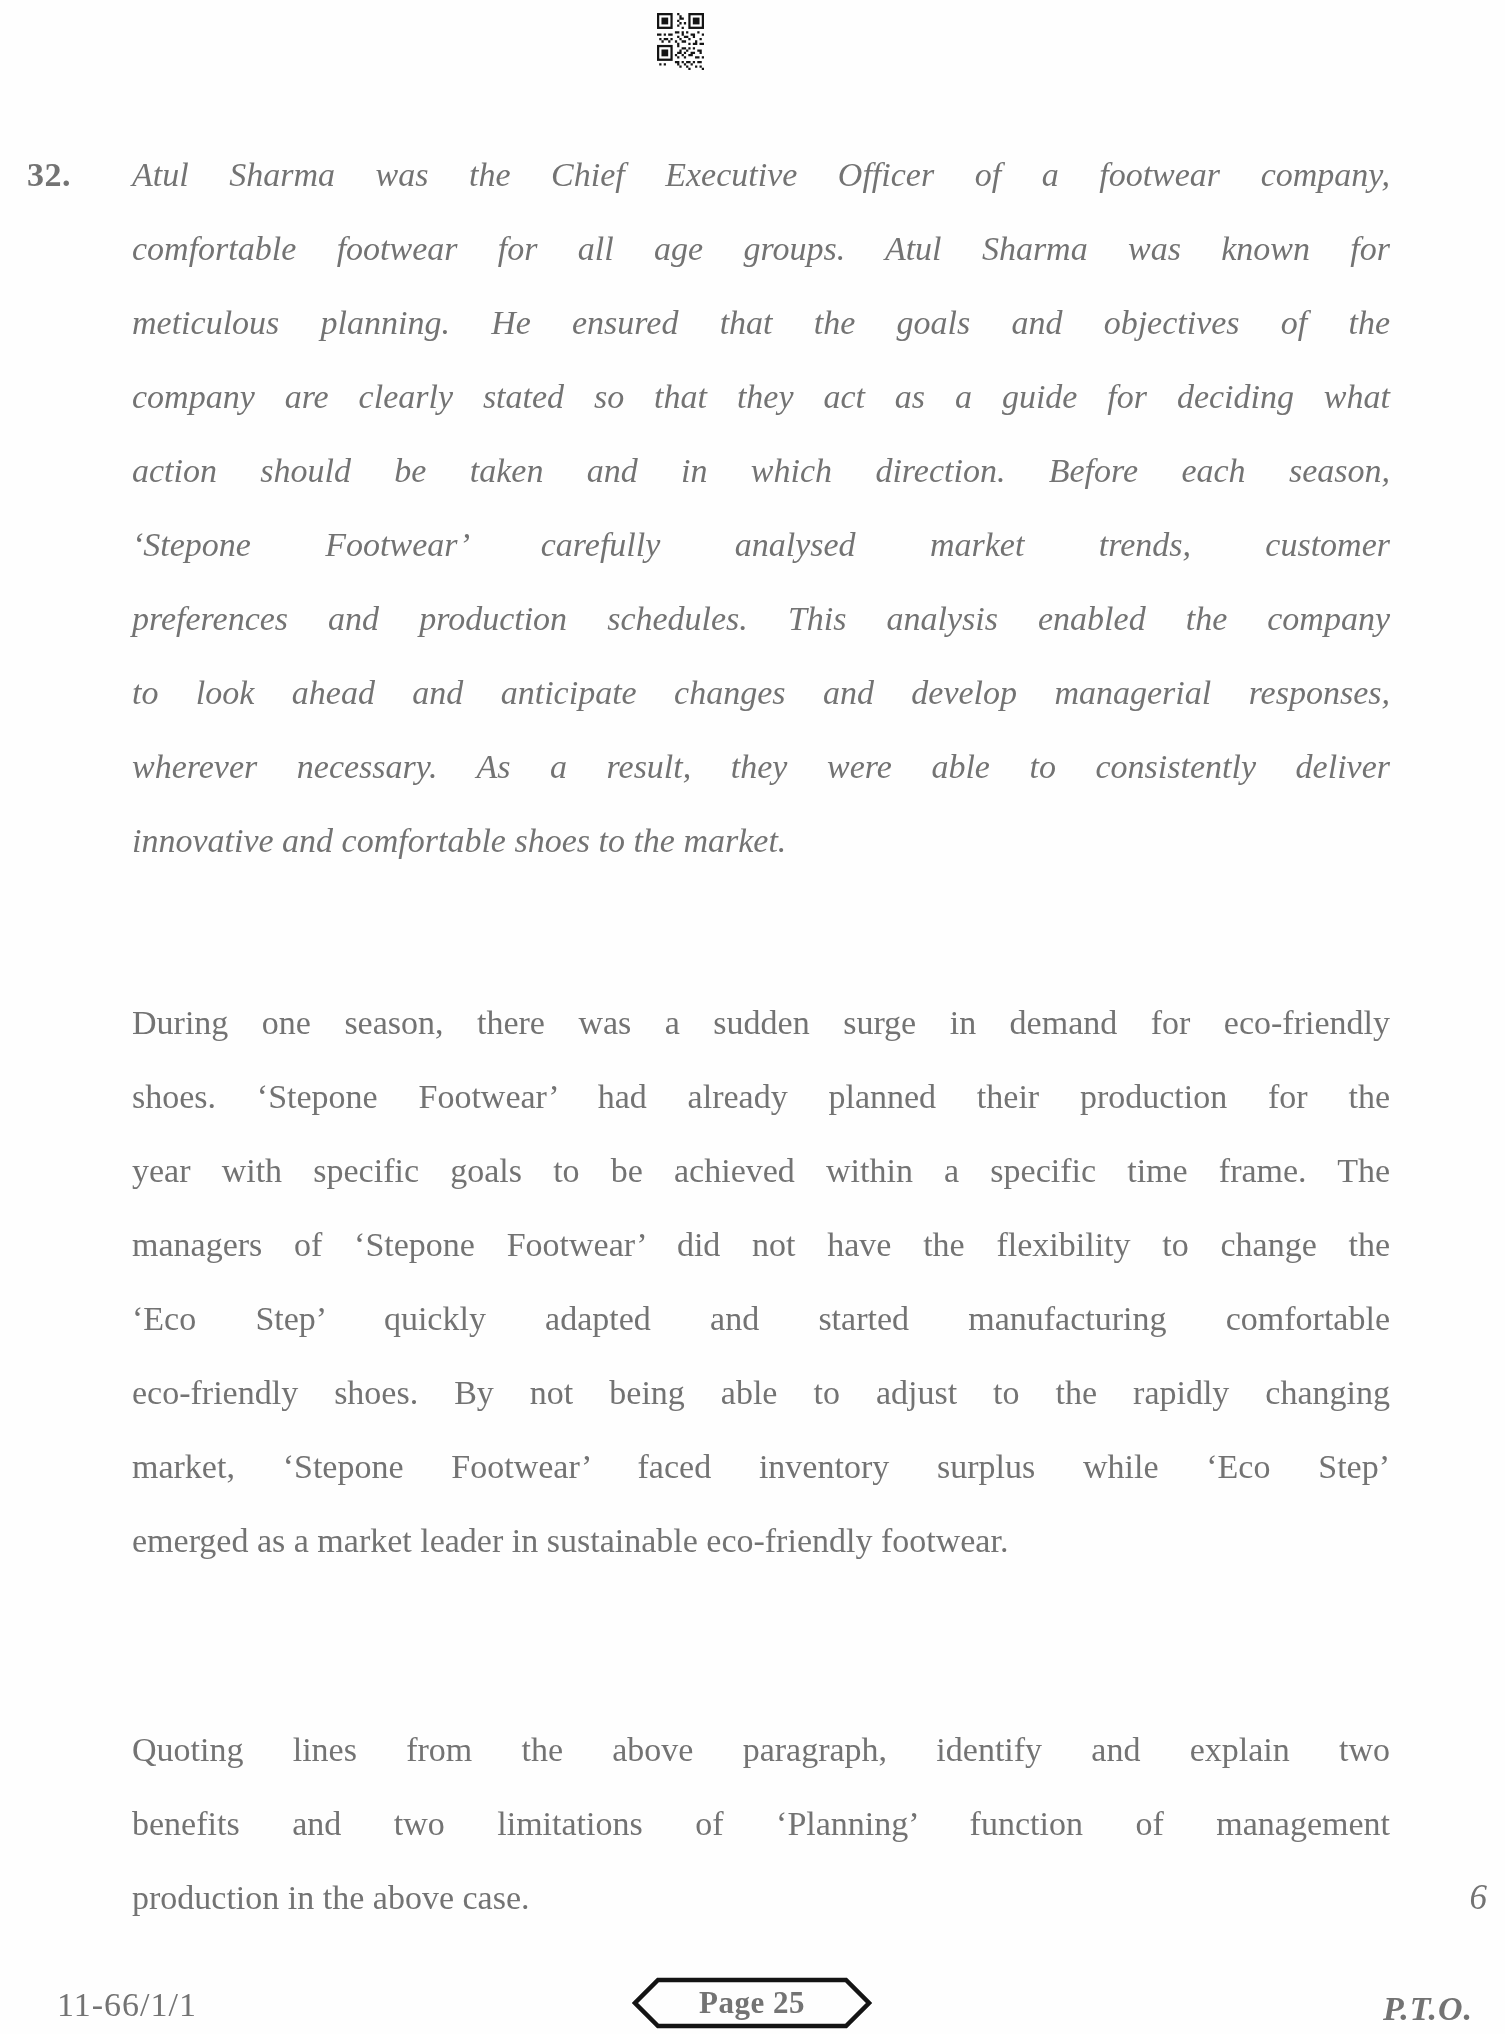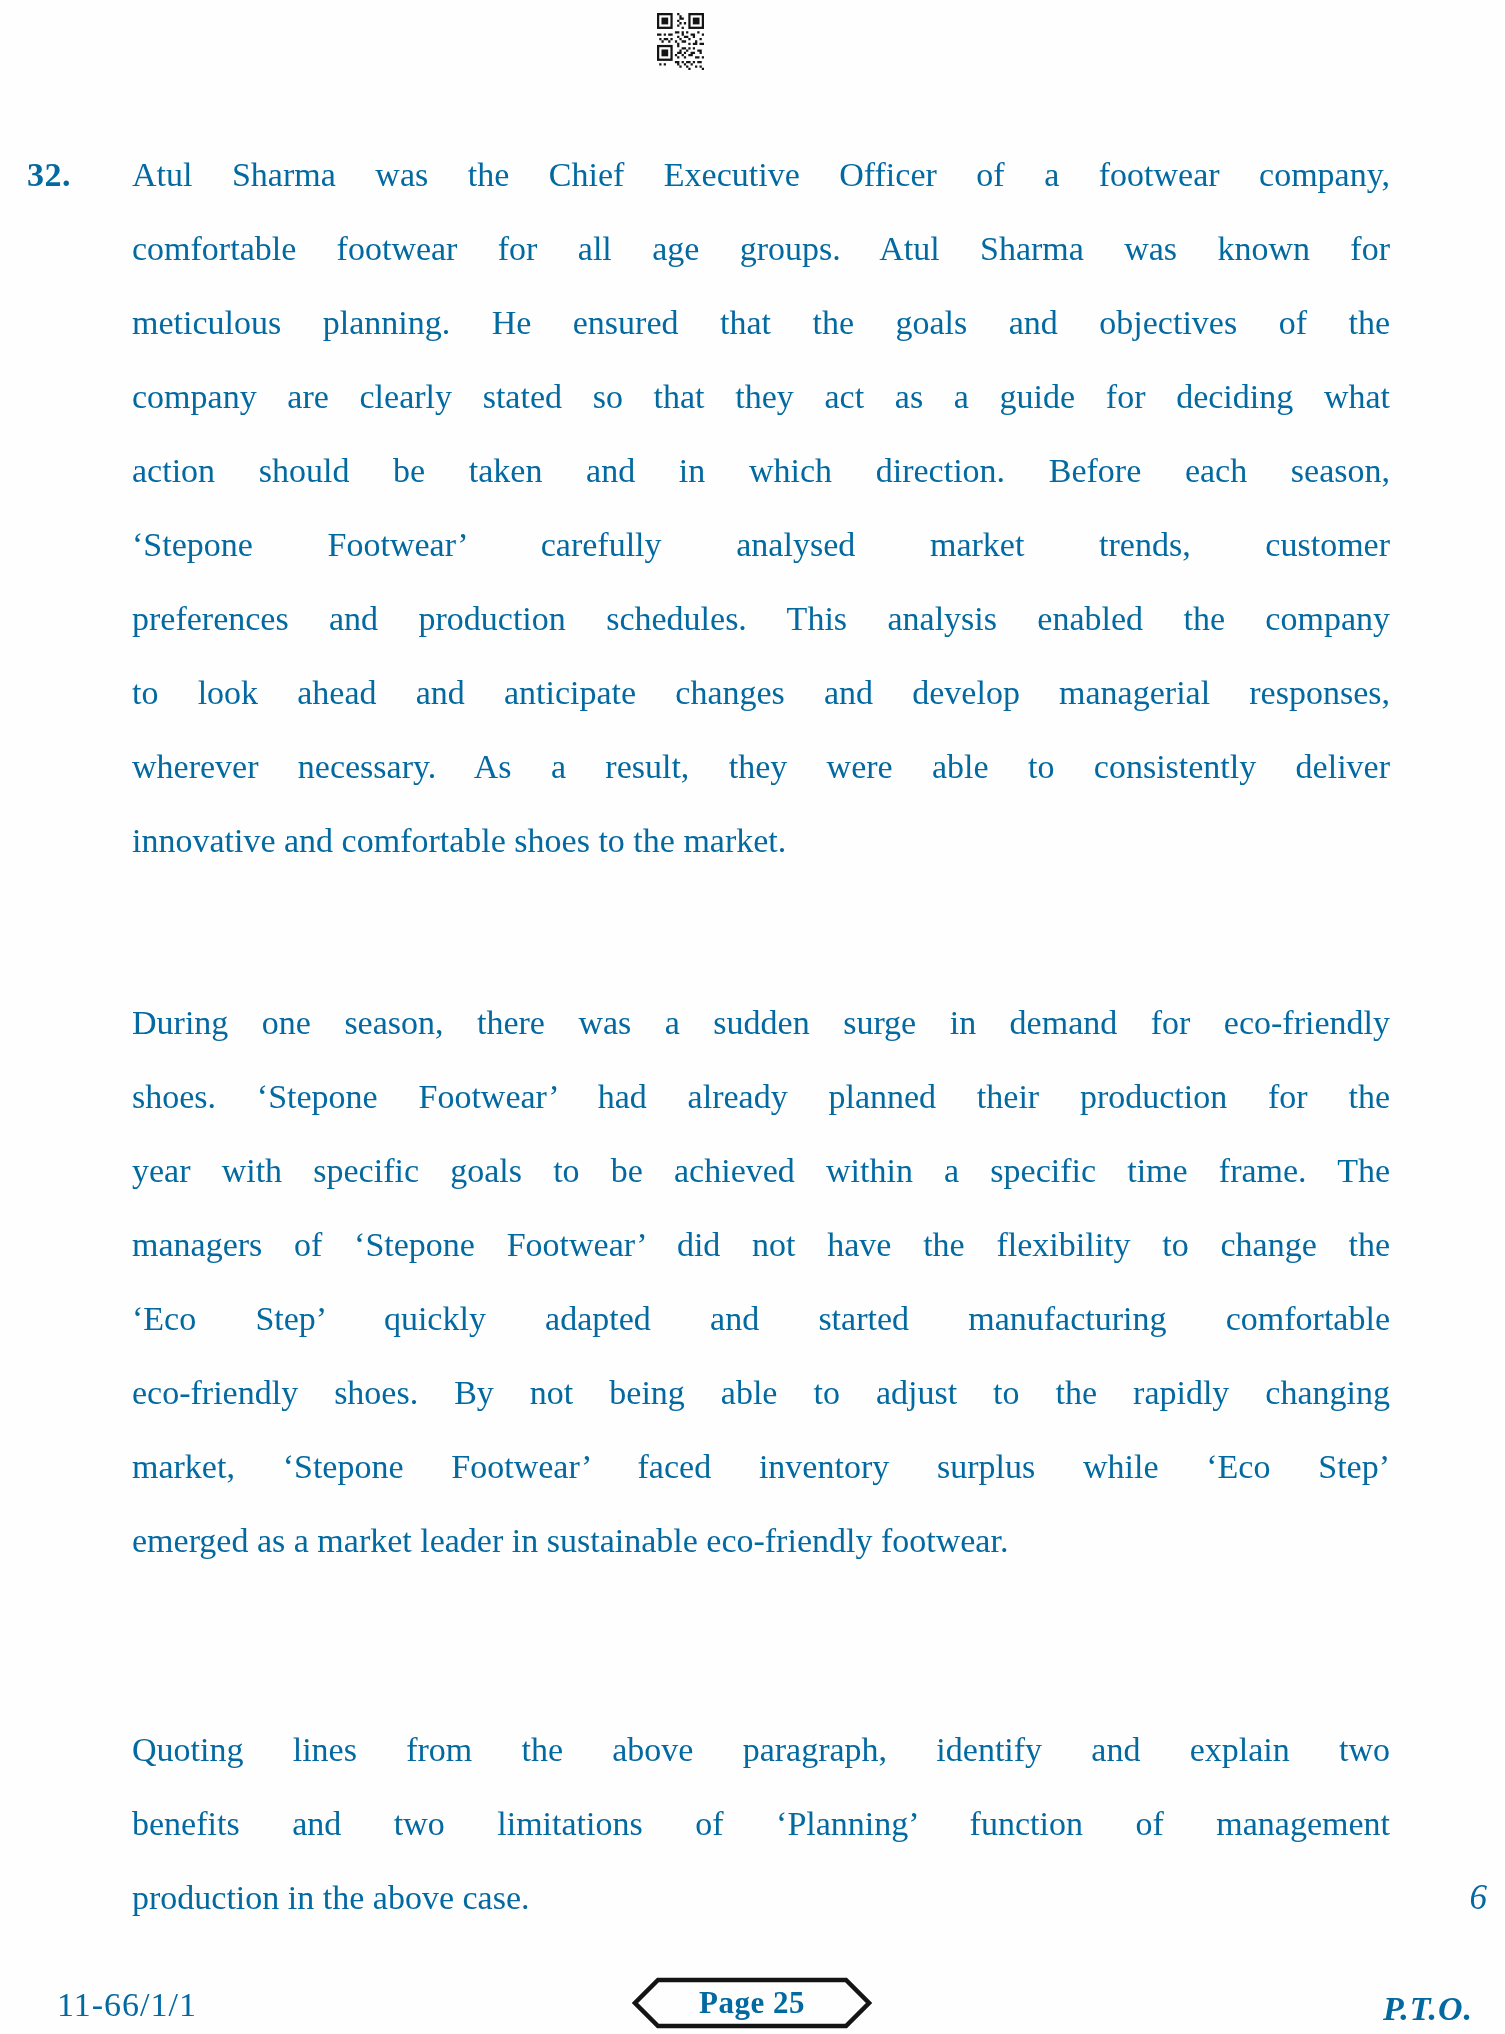--- a/index.html
+++ b/index.html
@@ -6,21 +6,21 @@
     margin: 0;
     padding: 0;
     background: #ffffff;
   }
   .page {
     position: relative;
     width: 1505px;
     height: 2034px;
     background: #fefefe;
     font-family: "Liberation Serif", serif;
-    color: #0369a1;
+    color: #737373;
     overflow: hidden;
   }
 
   
   .qr {
     position: absolute;
     left: 657px;
     top: 13px;
     width: 47px;
     height: 57px;
@@ -48,21 +48,21 @@
   .para .line {
     height: 74px;
     line-height: 74px;
     white-space: nowrap;
     text-align: justify;
     text-align-last: justify;
   }
   .para .line.last {
     text-align-last: left;
   }
-  #para1 { top: 138px; }
+  #para1 { top: 138px; font-style: italic; }
   #para2 { top: 986px; }
   #para3 { top: 1713px; }
 
   
   .marks {
     position: absolute;
     right: 18px;
     top: 1861px;
     font-size: 35px;
     font-style: italic;

